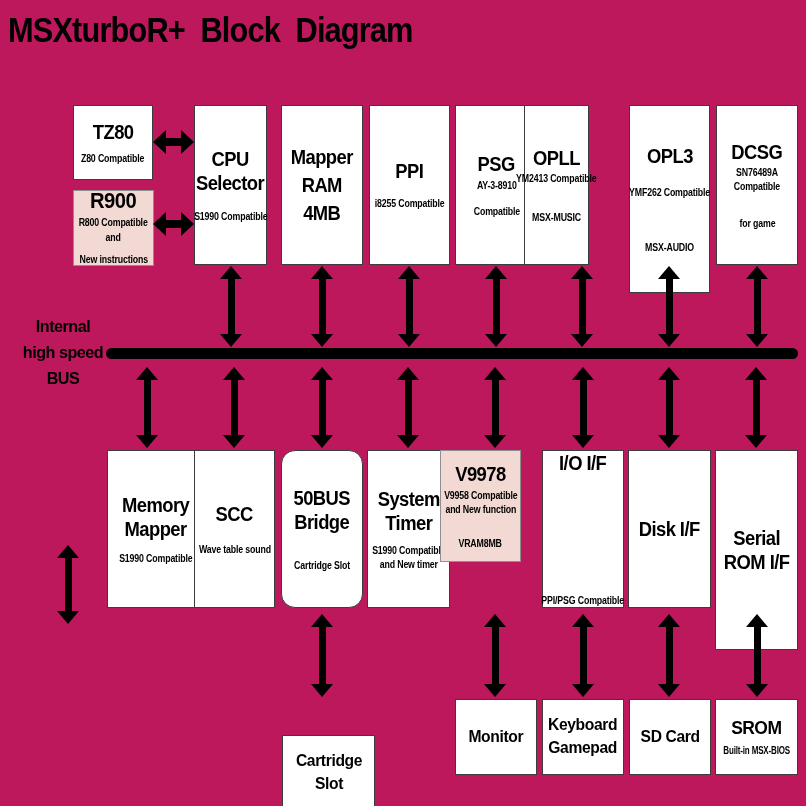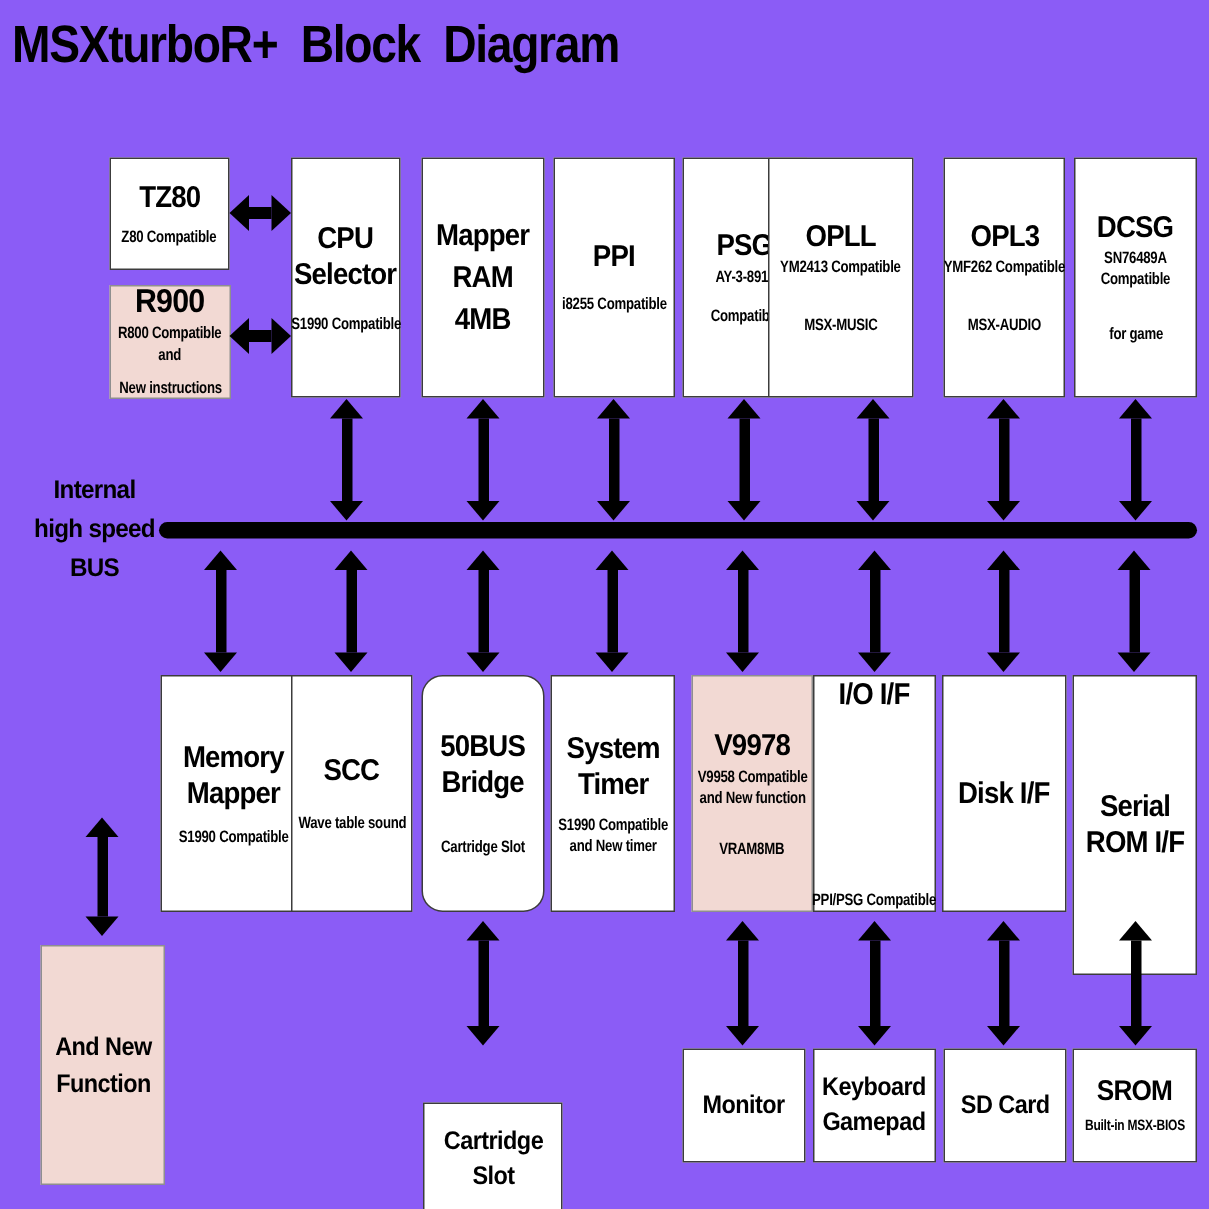--- a/index.html
+++ b/index.html
@@ -3,21 +3,21 @@
 <meta charset="utf-8">
 <style>
   :root{
     --ink:#000000;
     --box-border:#3c3c3c;
     --pink:#f2d9d3;
     --pink-border:#8f8f8f;
   }
   html,body{margin:0;padding:0;background:#ffffff;}
   .canvas{
-    position:relative;width:806px;height:806px;background:#8b5cf6;
+    position:relative;width:806px;height:806px;background:#be185d;
     font-family:"Liberation Sans", sans-serif;color:var(--ink);overflow:hidden;
   }
   .page-title{
     position:absolute;left:8px;top:10px;margin:0;
     font-size:35px;font-weight:bold;letter-spacing:-1px;word-spacing:9px;
     transform:scaleX(0.88);transform-origin:0 0;white-space:pre;
   }
   .block{
     position:absolute;background:#ffffff;border:1.5px solid var(--box-border);
     box-sizing:border-box;display:flex;flex-direction:column;align-items:center;
@@ -88,27 +88,27 @@
     <div class="bt">PPI</div>
     <div class="bs" style="margin-top:13px;">i8255 Compatible</div>
   </div>
 
   <div class="block" style="left:455px;top:105px;width:83px;height:160px;">
     <div class="bt">PSG</div>
     <div class="bs" style="margin-top:2px;">AY-3-8910</div>
     <div class="bs" style="margin-top:12px;">Compatible</div>
   </div>
 
-  <div class="block" style="left:512px;top:105px;width:97px;height:160px;">
+  <div class="block" style="left:524px;top:105px;width:65px;height:160px;">
     <div class="bt">OPLL</div>
     <div class="bs" style="margin-top:1px;">YM2413 Compatible</div>
     <div class="bs" style="margin-top:24px;">MSX-MUSIC</div>
   </div>
 
-  <div class="block" style="left:629px;top:105px;width:81px;height:160px;">
+  <div class="block" style="left:629px;top:105px;width:81px;height:188px;gap:16px;">
     <div class="bt">OPL3</div>
     <div class="bs" style="margin-top:1px;">YMF262 Compatible</div>
     <div class="bs" style="margin-top:24px;">MSX-AUDIO</div>
   </div>
 
   <div class="block" style="left:716px;top:105px;width:82px;height:160px;">
     <div class="bt">DCSG</div>
     <div class="bs" style="margin-top:1px;">SN76489A
 Compatible</div>
     <div class="bs" style="margin-top:22px;">for game</div>
@@ -136,45 +136,41 @@
     <div class="bs" style="margin-top:24px;">Cartridge Slot</div>
   </div>
 
   <div class="block" style="left:367px;top:450px;width:83px;height:158px;">
     <div class="bt">System
 Timer</div>
     <div class="bs" style="margin-top:8px;">S1990 Compatible
 and New timer</div>
   </div>
 
-  <div class="block pink" style="left:461px;top:450px;width:81px;height:158px;">
+  <div class="block pink" style="left:440px;top:450px;width:81px;height:112px;">
     <div class="bt">V9978</div>
     <div class="bs" style="margin-top:2px;">V9958 Compatible
 and New function</div>
     <div class="bs" style="margin-top:20px;">VRAM8MB</div>
   </div>
 
   <div class="block" style="left:542px;top:450px;width:82px;height:158px;justify-content:space-between;">
     <div class="bt">I/O I/F</div>
     <div class="bs" style="margin-top:10px;">PPI/PSG Compatible</div>
   </div>
 
   <div class="block" style="left:628px;top:450px;width:83px;height:158px;">
     <div class="bt">Disk I/F</div>
   </div>
 
   <div class="block" style="left:715px;top:450px;width:83px;height:200px;">
     <div class="bt">Serial
 ROM I/F</div>
   </div>
 
-  <div class="block pink" style="left:27px;top:630px;width:83px;height:160px;">
-    <div class="bt sm" style="line-height:1.5;">And New
-Function</div>
-  </div>
 
   <div class="block" style="left:282px;top:699px;width:93px;height:76px;margin-top:36px;">
     <div class="bt sm">Cartridge
 Slot</div>
   </div>
 
   <div class="block" style="left:455px;top:699px;width:82px;height:76px;">
     <div class="bt sm">Monitor</div>
   </div>
 

